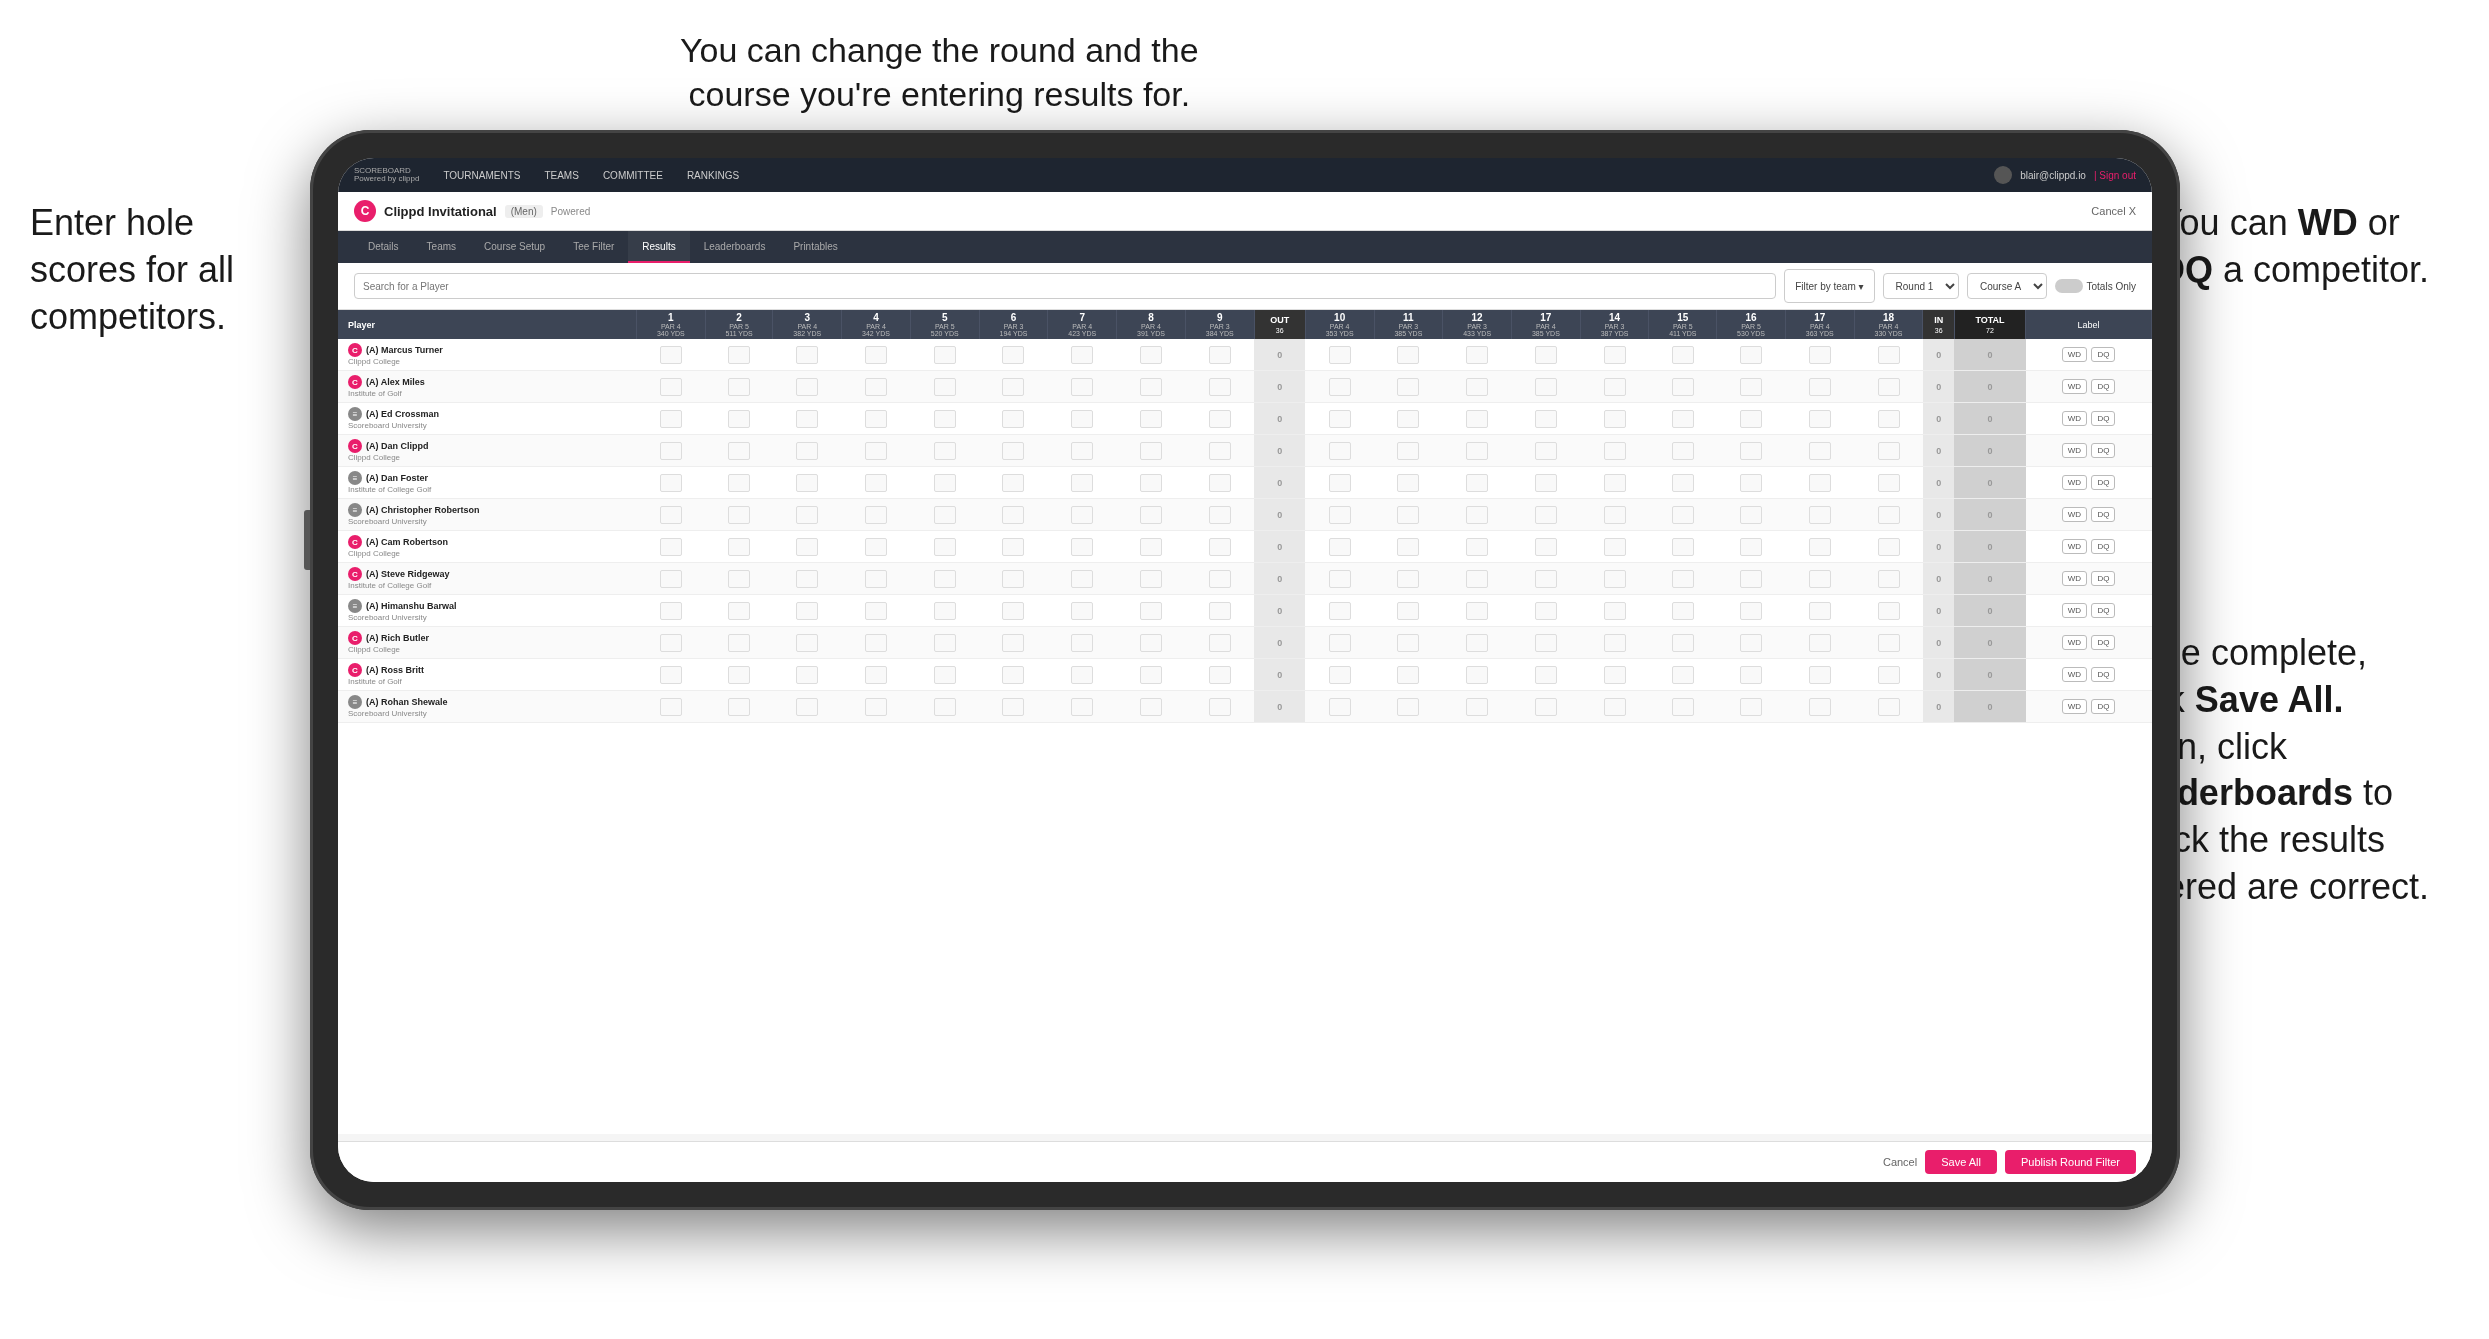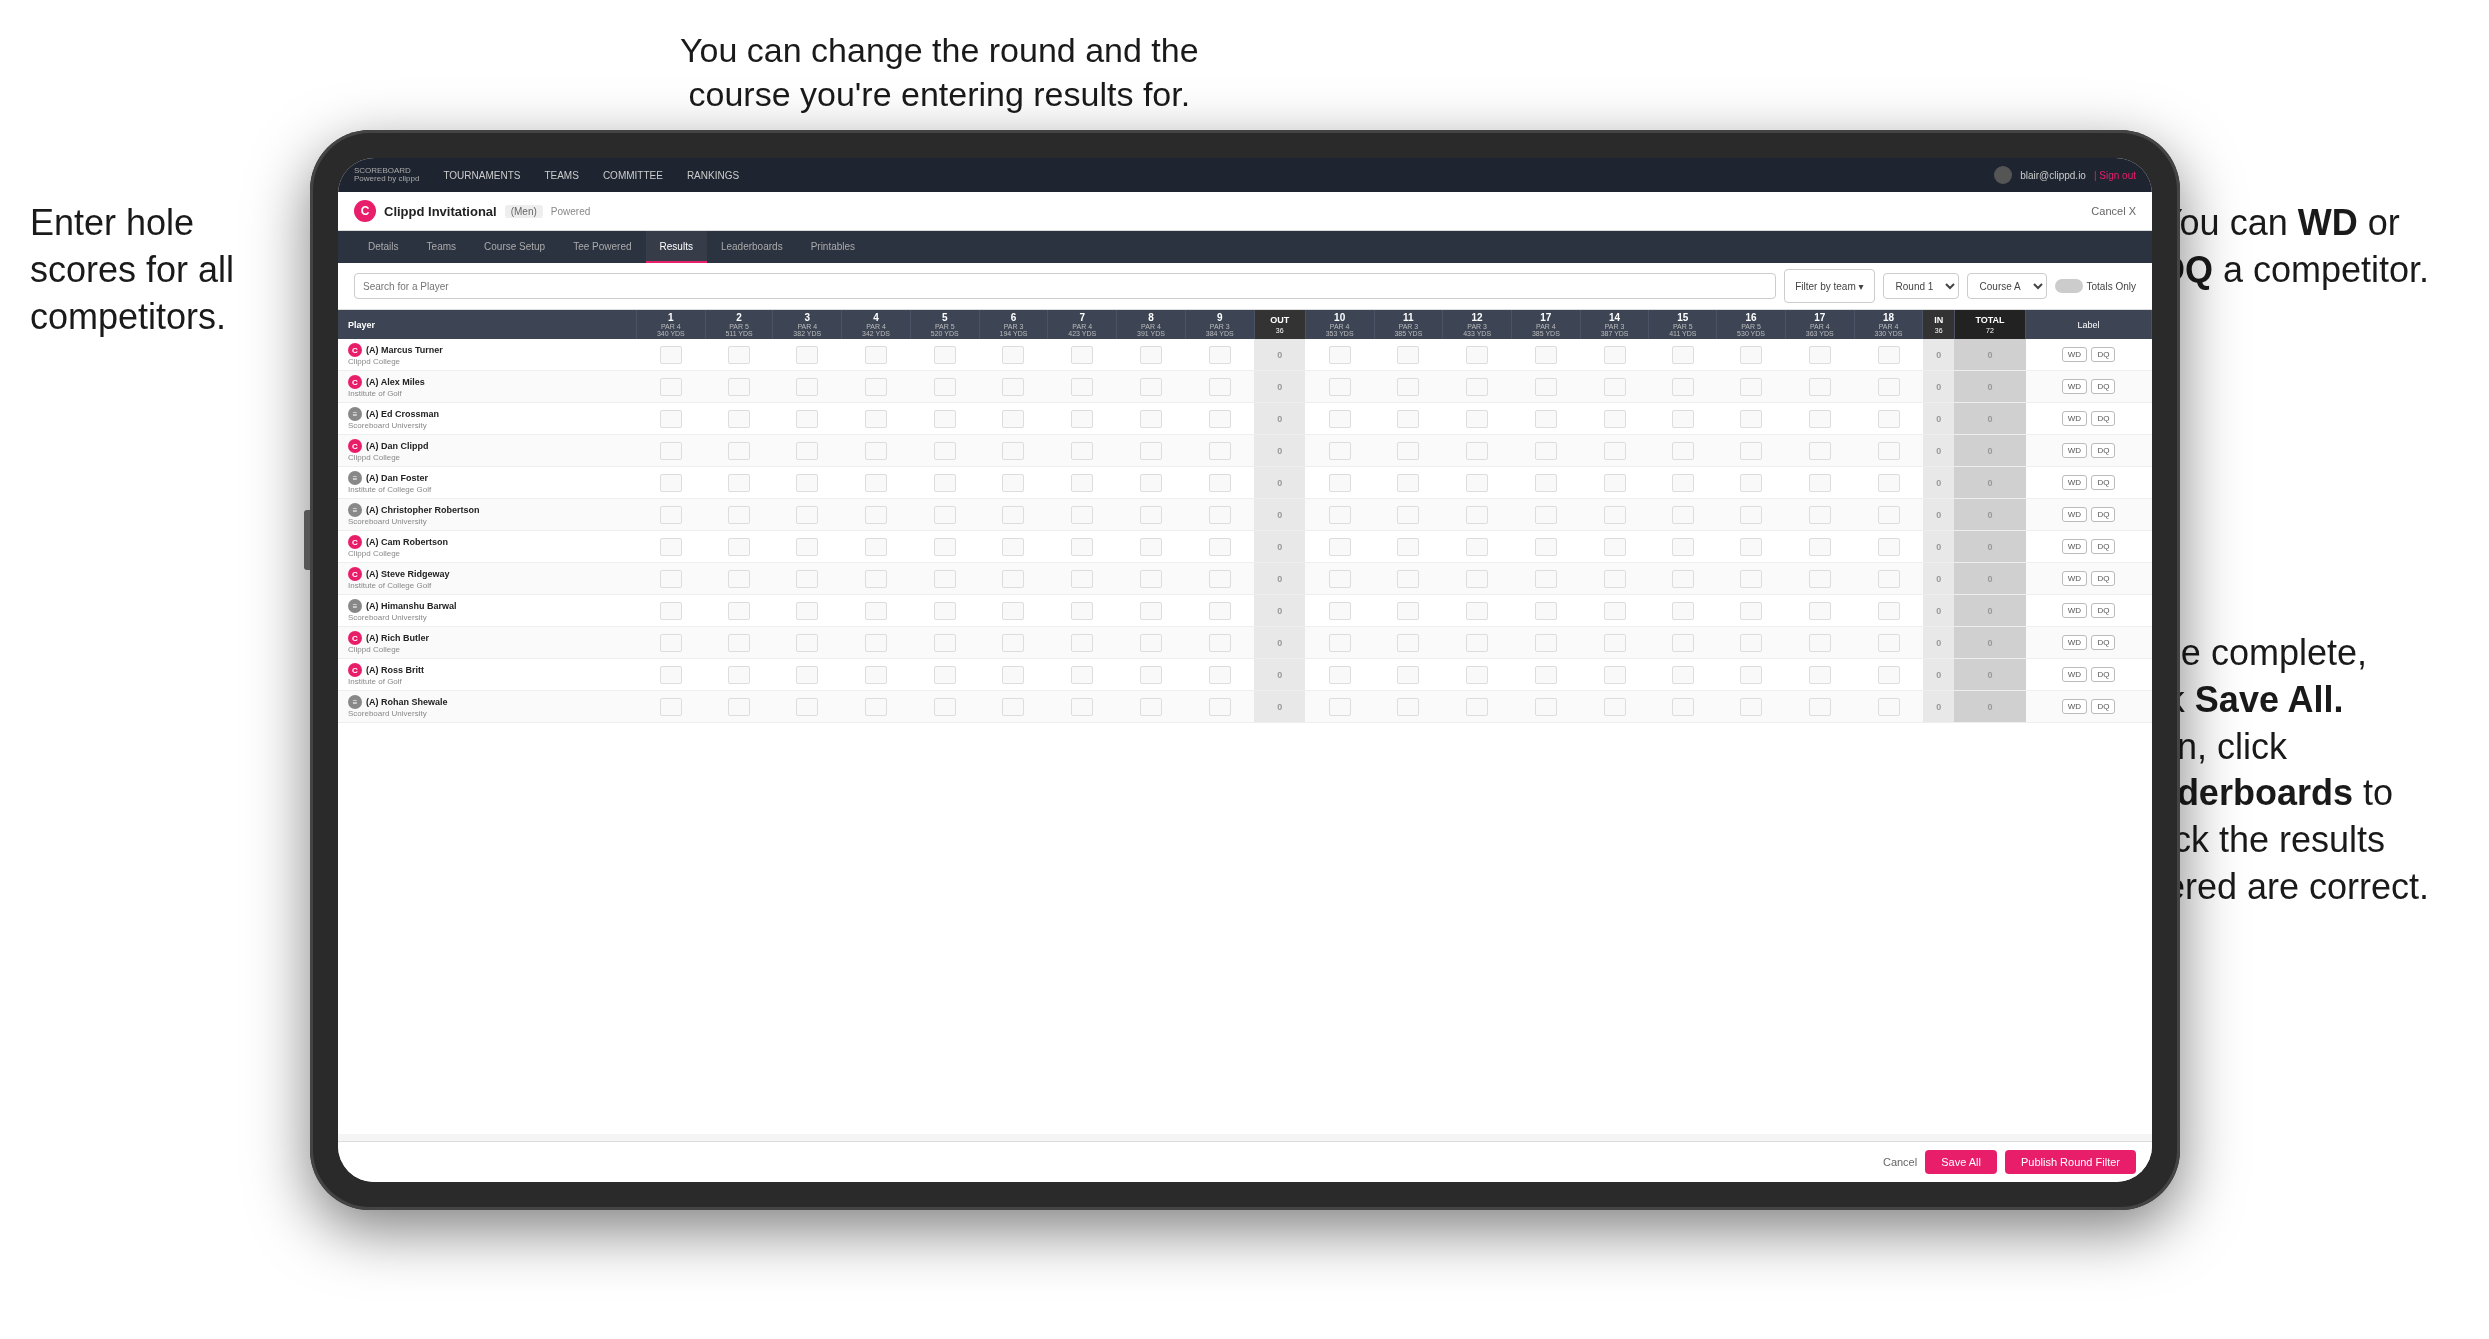--- a/index.html
+++ b/index.html
@@ -242,20 +242,21 @@
     }
     .filter-select {
       height: 26px;
       padding: 0 8px;
       border: 1px solid #ccc;
       border-radius: 4px;
       font-size: 10px;
       background: #fff;
       cursor: pointer;
       color: #444;
+      text-align: center;
     }
     .round-select {
       height: 26px;
       padding: 0 8px;
       border: 1px solid #ccc;
       border-radius: 4px;
       font-size: 10px;
       background: #fff;
       color: #444;
       min-width: 75px;
@@ -522,21 +523,21 @@
           <span class="t-badge">(Men)</span>
           <span class="t-hosting">Powered</span>
         </div>
         <span class="cancel-btn">Cancel X</span>
       </div>
 
       <div class="tab-bar">
         <div class="tab-item">Details</div>
         <div class="tab-item">Teams</div>
         <div class="tab-item">Course Setup</div>
-        <div class="tab-item">Tee Powered</div>
+        <div class="tab-item">Tee Filter</div>
         <div class="tab-item active">Results</div>
         <div class="tab-item">Leaderboards</div>
         <div class="tab-item">Printables</div>
       </div>
 
       <div class="filter-bar">
         <input class="search-input" type="text" placeholder="Search for a Player" style="">
         <button class="filter-btn">Filter by team ▾</button>
         <select class="round-select">
           <option>Round 1</option>

